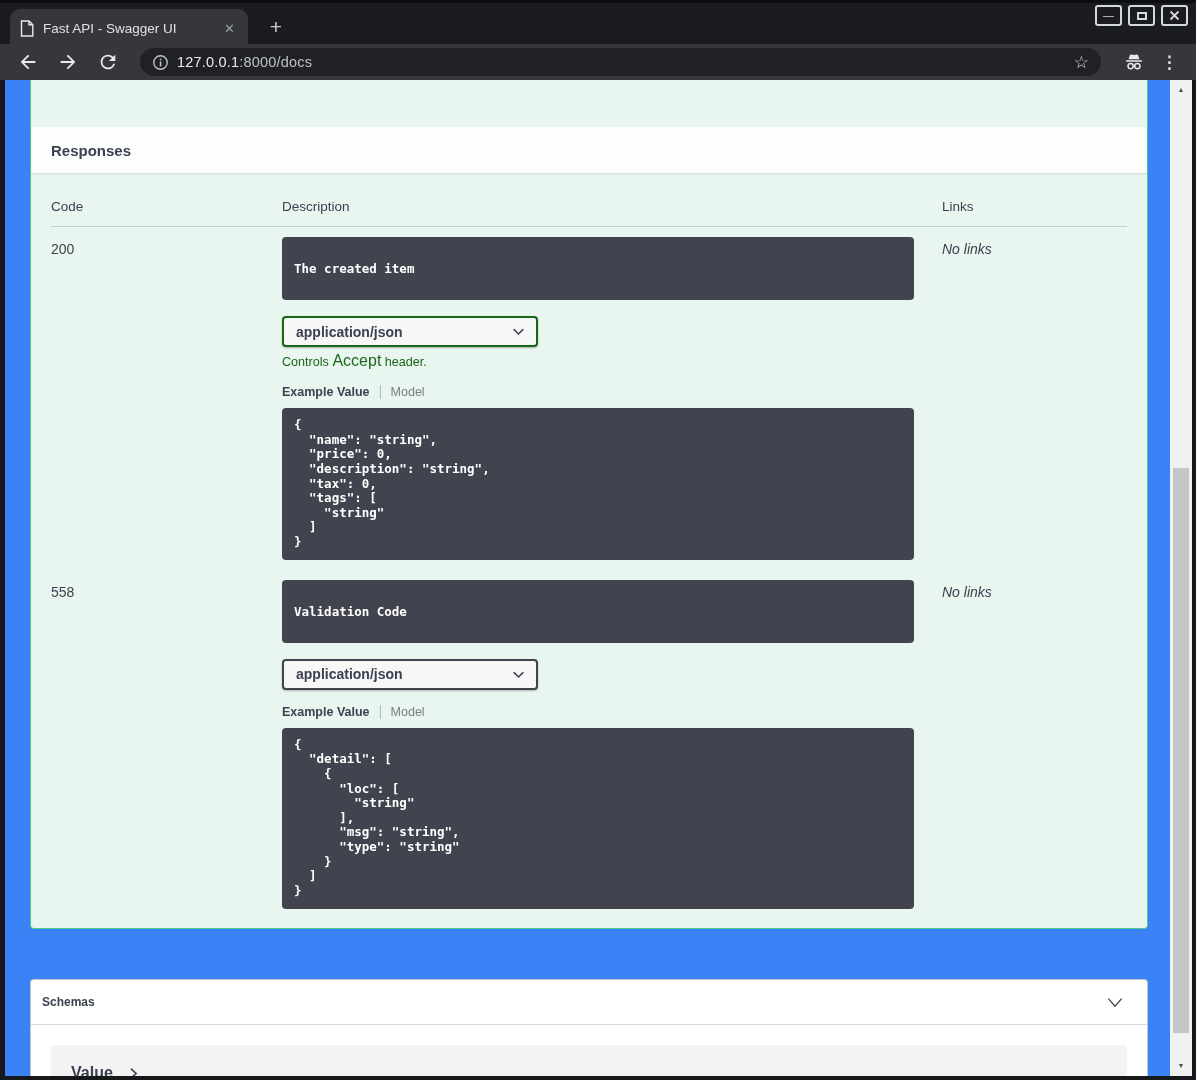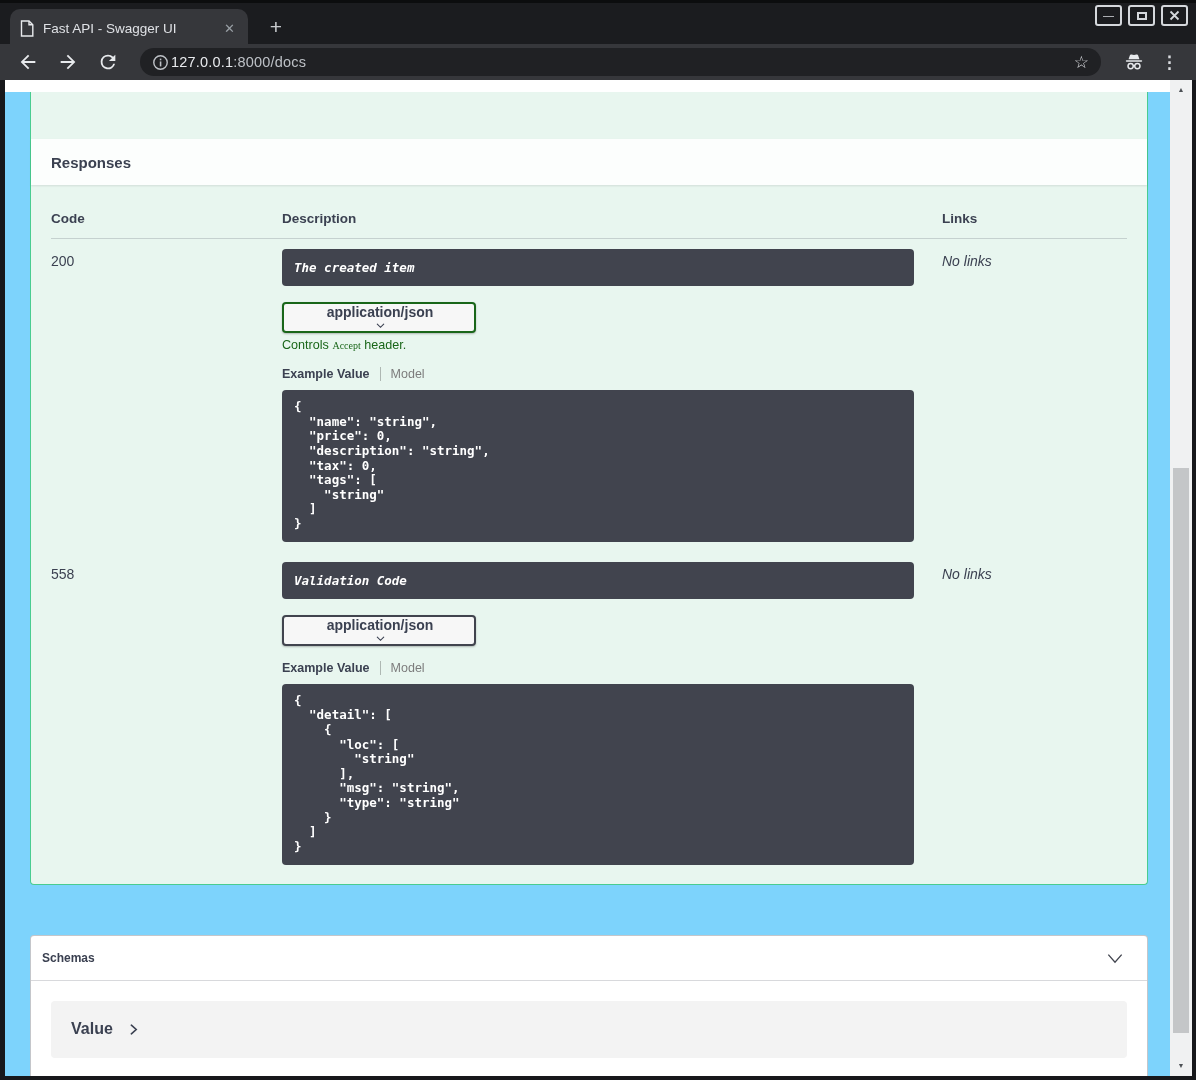--- a/index.html
+++ b/index.html
@@ -29,33 +29,33 @@
     color:#d5d8dc; display:flex; align-items:center; justify-content:center;
     font-size:11px; line-height:11px; background:transparent;
   }
   .max-glyph { width:10px; height:8px; border:2px solid #d5d8dc; display:block; }
 
   
   .toolbar { height:36px; background:#36373b; display:flex; align-items:center; padding:0 12px; gap:8px; flex:none; }
   .nav-icon { width:22px; height:22px; flex:none; margin:0 5px; }
   .urlbar {
     flex:1; height:28px; background:#202124; border-radius:14px;
-    display:flex; align-items:center; padding:0 6px 0 12px; gap:2px; margin:0 8px;
+    display:flex; align-items:center; padding:0 6px 0 12px; gap:8px; margin:0 8px;
     overflow:hidden;
   }
   .url-text { flex:1; font-size:14.5px; letter-spacing:.2px; white-space:nowrap; }
   .url-host { color:#e8eaed; }
   .url-rest { color:#bdc1c6; }
   .star { color:#dadce0; font-size:17px; padding:0 6px; }
   .toolbar-right { display:flex; align-items:center; gap:16px; padding:0 6px; }
   .dots { color:#dadce0; font-size:17px; font-weight:bold; letter-spacing:0; }
 
   
   .viewport { flex:1; display:flex; margin:0 4px 4px 5px; background:#fff; overflow:hidden; }
-  .page { flex:1; overflow:hidden; background:#7dd3fc;margin-top:12px; }
+  .page { flex:1; overflow:hidden; background:#3b82f6; }
 
   
   .scrollbar { width:22px; background:#f0f1f2; position:relative; flex:none; }
   .sb-arrow { position:absolute; left:0; width:22px; height:16px; text-align:center; font-size:7px; color:#4d5156; line-height:16px; }
   .sb-up { top:2px; } .sb-down { bottom:2px; }
   .sb-thumb { position:absolute; left:3px; top:388px; width:16px; height:565px; background:#c4c6c8; }
 
   
   .opblock {
     margin:0 16px 0 25px; width:1118px;
@@ -63,45 +63,44 @@
     border-radius:0 0 4px 4px; color:#3b4151;
   }
   .opblock-spacer { height:47px; }
   .section-header {
     height:46px; background:rgba(255,255,255,.85);
     box-shadow:0 1px 2px rgba(0,0,0,.1);
     display:flex; align-items:center; padding:0 20px;
     font-size:15px; font-weight:bold; color:#3b4151;
   }
   .responses-body { padding:16px 20px 19px; }
-  .thead { display:flex; border-bottom:1px solid rgba(59,65,81,.2); padding:10px 0 12px; font-size:13.5px; font-weight:bold; color:#3b4151; }
+  .thead { display:flex; border-bottom:1px solid rgba(59,65,81,.2); padding:10px 0 12px; font-size:13.5px; font-weight:normal; color:#3b4151; }
   .col-code  { width:231px; flex:none; }
   .col-desc  { width:660px; flex:none; }
   .col-links { flex:1; }
   .trow { display:flex; }
   .cell-top { padding-top:14px; font-size:14px; color:#3b4151; }
   .no-links { font-style:italic; }
 
   .resp-desc {
     margin-top:10px; width:632px; background:#41444e; color:#fff; border-radius:4px;
-    padding:11px 12px; font-family:"DejaVu Sans Mono", monospace;
-    font-style:italic; font-weight:600; font-size:12.5px;
+    padding:24px 12px; font-family:"DejaVu Sans Mono", monospace;
+    font-weight:600; font-size:12.5px;
   }
   .mselect {
-    margin-top:16px; width:194px; height:31px; background:#f7f7f7; border-radius:4px;
+    margin-top:16px; width:256px; height:31px; background:#f7f7f7; border-radius:4px;
     display:flex; align-items:center; justify-content:space-between; padding:0 10px 0 12px;
     font-weight:bold; font-size:14px; color:#3b4151;
     box-shadow:0 1px 2px rgba(0,0,0,.25);
-    flex-direction:column;
   }
   .mselect.green { border:2px solid #196619; }
   .mselect.dark  { border:2px solid #41444e; }
   .chev { width:15px; height:15px; }
   .accept-note { margin-top:5px; font-size:12.6px; color:#196619; }
-  .accept-note .mono { font-family:Liberation Serif, serif; font-size:10px; }
+  .accept-note .mono { font-family:Liberation Sans, sans-serif; font-size:16px; }
   .tabsrow { display:flex; align-items:center; margin:15px 0 9px; font-size:12.5px; }
   .tab-example { font-weight:bold; color:#3b4151;text-align:center; }
   .tab-sep { width:1px; height:14px; background:rgba(0,0,0,.25); margin:0 10px; }
   .tab-model { color:#7c7c7c; }
   .codebox {
     width:632px; background:#41444e; border-radius:4px; padding:10px 12px;
     color:#fff; font-family:"DejaVu Sans Mono", monospace;
     font-weight:600; font-size:12.5px; line-height:1.17; white-space:pre;
   }
   .row-gap { height:10px; }

